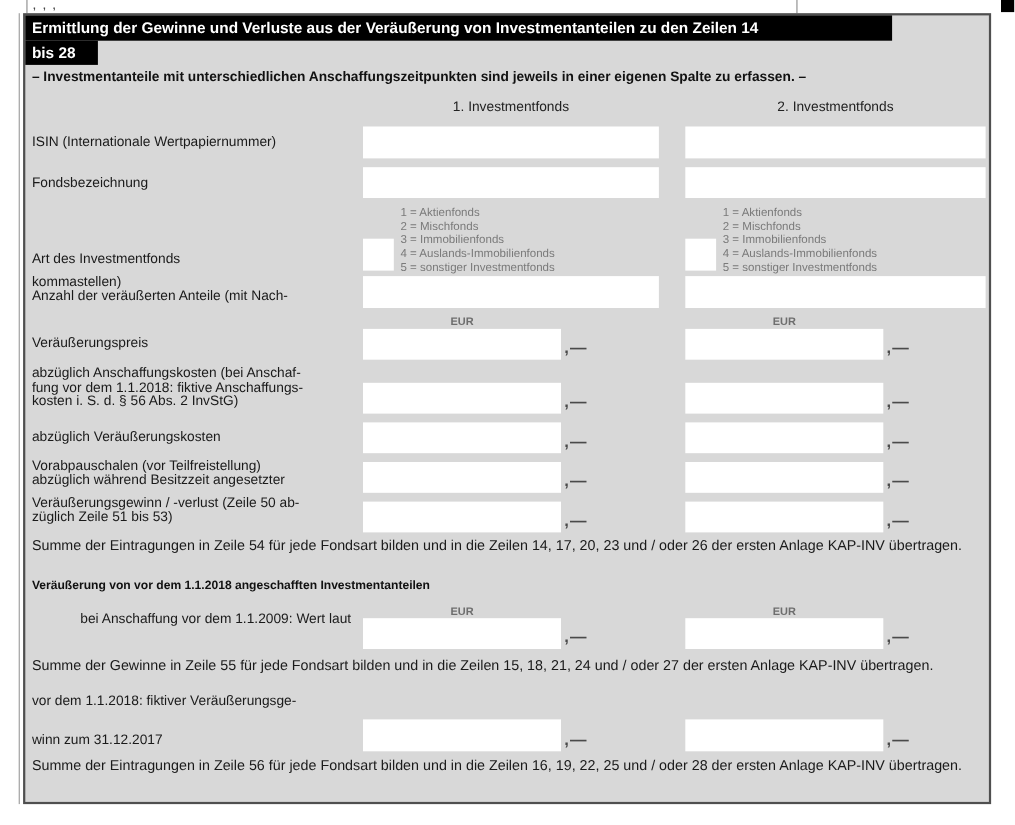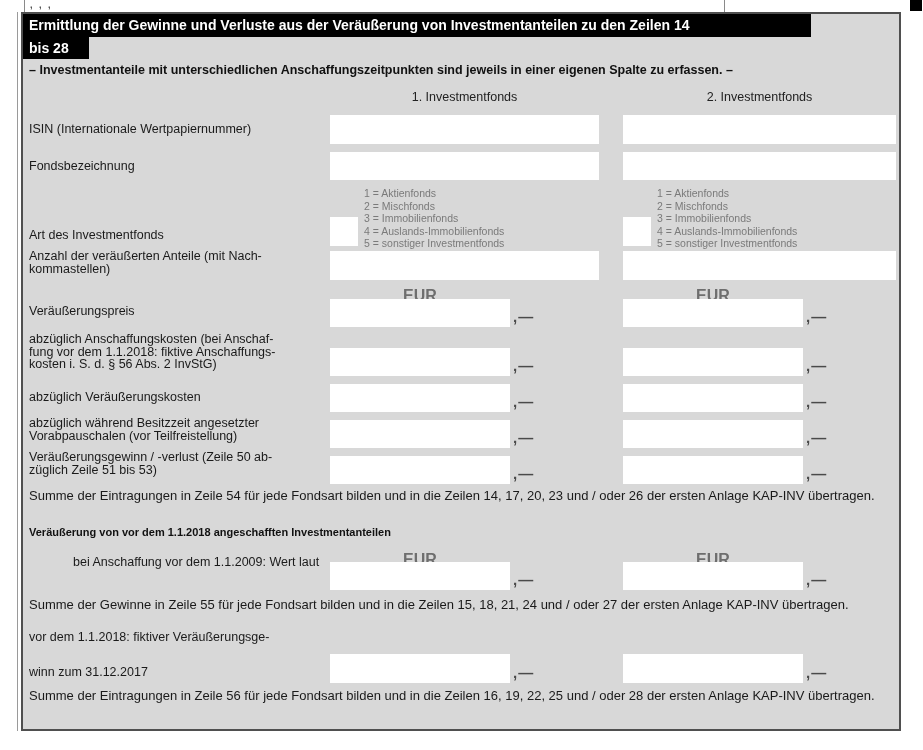--- a/index.html
+++ b/index.html
@@ -17,21 +17,21 @@
   .title-bar { position:absolute; background:#000; color:#fff; font-weight:bold;
     font-size:14px; line-height:23px; white-space:nowrap; padding-left:6px; }
   .subtitle { position:absolute; font-size:12.5px; font-weight:bold; color:#111; white-space:nowrap; }
   .col-head { position:absolute; font-size:12.5px; color:#222; text-align:center; }
   
   .lbl { position:absolute; font-size:12.5px; line-height:12.7px; color:#1a1a1a; width:298px; }
   .lbl div { white-space:nowrap; }
   .note { position:absolute; font-size:13px; line-height:13.5px; color:#1a1a1a; width:850px; }
   .subsection { position:absolute; font-size:11px; font-weight:bold; color:#111; white-space:nowrap; }
   .legend { position:absolute; font-size:10.5px; line-height:12.5px; color:#7a7a7a; }
-  .eur { position:absolute; width:180px; text-align:center; font-size:16px; font-weight:bold; color:#6e6e6e; }
+  .eur { position:absolute; width:180px; text-align:center; font-size:10px; font-weight:bold; color:#6e6e6e; }
   .row-num { position:absolute; left:0; width:16px; text-align:left; font-size:10.5px; color:#2a2a2a;padding-left:32px; }
   
   .field { position:absolute; background:#fff; border:none; outline:none;
     font-family:"Liberation Sans", sans-serif; font-size:13px; color:#111; padding:0 4px; }
   .suffix { position:absolute; font-size:15px; font-weight:bold; color:#4a4a4a; letter-spacing:1px; white-space:nowrap; }
 </style>
 </head>
 <body>
 
 <div class="vline" style="left:24px; top:0; height:13px;"></div>
@@ -82,22 +82,22 @@
     <div>2 = Mischfonds</div>
     <div>3 = Immobilienfonds</div>
     <div>4 = Auslands-Immobilienfonds</div>
     <div>5 = sonstiger Investmentfonds</div>
   </div>
   <div class="lbl" style="left:6px; top:215px;">Art des Investmentfonds</div>
   <input class="field" style="left: 307px; top: 203px; width: 28px; height: 29px;" value="">
   <input class="field" style="left: 600px; top: 203px; width: 28px; height: 29px;" value="">
 
   <div class="lbl" style="left:6px; top:236px;">
+    <div>kommastellen)</div>
     <div>Anzahl der veräußerten Anteile (mit Nach-</div>
-    <div>kommastellen)</div>
   </div>
   <input class="field" style="left: 307px; top: 237px; width: 269px; height: 29px;" value="">
   <input class="field" style="left: 600px; top: 237px; width: 273px; height: 29px;" value="">
 
   <div class="eur" style="left:307px; top:273px;">EUR</div>
   <div class="eur" style="left:600px; top:273px;">EUR</div>
 
   <div class="lbl" style="left:6px; top:291px;">Veräußerungspreis</div>
   <input class="field" style="left: 307px; top: 285px; width: 180px; height: 28px;" value="">
   <div class="suffix" style="left:490px; top:294px;">,—</div>
@@ -114,22 +114,22 @@
   <input class="field" style="left: 600px; top: 334px; width: 180px; height: 28px;" value="">
   <div class="suffix" style="left:783px; top:343px;">,—</div>
 
   <div class="lbl" style="left:6px; top:377px;">abzüglich Veräußerungskosten</div>
   <input class="field" style="left: 307px; top: 370px; width: 180px; height: 28px;" value="">
   <div class="suffix" style="left:490px; top:379px;">,—</div>
   <input class="field" style="left: 600px; top: 370px; width: 180px; height: 28px;" value="">
   <div class="suffix" style="left:783px; top:379px;">,—</div>
 
   <div class="lbl" style="left:6px; top:403px;">
+    <div>Vorabpauschalen (vor Teilfreistellung)</div>
     <div>abzüglich während Besitzzeit angesetzter</div>
-    <div>Vorabpauschalen (vor Teilfreistellung)</div>
   </div>
   <input class="field" style="left: 307px; top: 406px; width: 180px; height: 28px;" value="">
   <div class="suffix" style="left:490px; top:415px;">,—</div>
   <input class="field" style="left: 600px; top: 406px; width: 180px; height: 28px;" value="">
   <div class="suffix" style="left:783px; top:415px;">,—</div>
 
   <div class="lbl" style="left:6px; top:437px;">
     <div>Veräußerungsgewinn / -verlust (Zeile 50 ab-</div>
     <div>züglich Zeile 51 bis 53)</div>
   </div>

